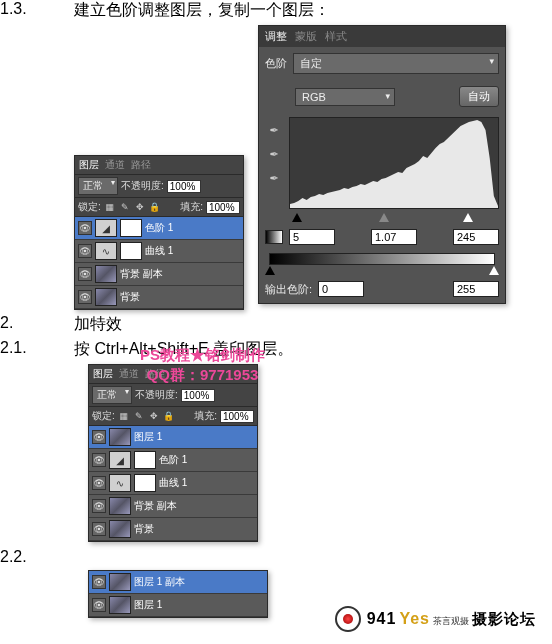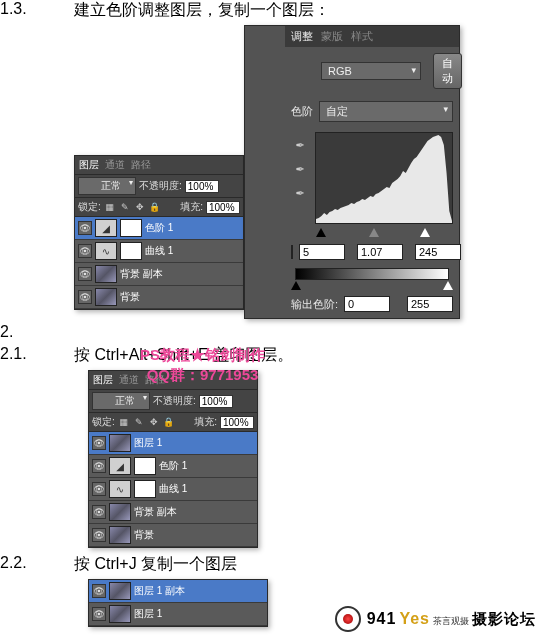--- a/index.html
+++ b/index.html
@@ -39,21 +39,21 @@
     background: #444;
     display: flex;
     align-items: center;
     padding: 2px 3px;
     border-bottom: 1px solid #2a2a2a;
     gap: 3px;
   }
   .lp-dd {
     background: #6a6a6a;
     border: 1px solid #333;
-    padding: 1px 14px 1px 22px;
+    padding: 1px 14px 1px 4px;
     font-size: 10px;
     color: #eee;
     position: relative;
   }
   .lp-dd::after {
     content: "▾";
     position: absolute;
     right: 2px;
     top: 0;
     font-size: 8px;
@@ -117,28 +117,27 @@
     font-size: 10px;
   }
   .mask {
     width: 22px; height: 18px;
     border: 1px solid #222;
     background: #fff;
   }
   .layer-name { font-size: 10px; color: #fff; }
   
   .adj-panel {
-    width: 216px;
+    width: 248px;
     background: #535353;
     border: 1px solid #2a2a2a;
     font-size: 11px;
     color: #e8e8e8;
-    margin-left: 0;
+    margin-left: 14px;
     box-shadow: 2px 2px 5px rgba(0,0,0,0.3);
-    padding-left: 40px;
   }
   .adj-header {
     background: #3a3a3a;
     display: flex;
     gap: 8px;
     padding: 3px 6px;
     font-size: 11px;
   }
   .adj-tab { color: #eee; }
   .adj-tab.dim { color: #888; }
@@ -340,28 +339,28 @@
         </div>
       </div>
   </div>
 
   <div class="adj-panel">
     <div class="adj-header">
       <span class="adj-tab">调整</span>
       <span class="adj-tab dim">蒙版</span>
       <span class="adj-tab dim">样式</span>
     </div>
-    <div class="adj-row" style="padding-left:36px;">
-      <span class="adj-dd" style="flex:0 0 100px;">RGB</span>
-      <span style="flex:1"></span>
-      <span class="adj-btn">自动</span>
-    </div>
     <div class="adj-row">
       <span>色阶</span>
       <span class="adj-dd">自定</span>
+    </div>
+    <div class="adj-row" style="padding-left:36px;">
+      <span class="adj-dd" style="flex:0 0 100px;">RGB</span>
+      <span style="flex:1"></span>
+      <span class="adj-btn">自动</span>
     </div>
     <div class="histo-area">
       <div class="eyedroppers">
         <span class="dropper">✒</span>
         <span class="dropper">✒</span>
         <span class="dropper">✒</span>
       </div>
       <div class="histo-box">
         <svg class="histo-svg" viewBox="0 0 200 90" preserveAspectRatio="none">
           <polygon fill="#e8e8e8" points="0,90 0,86 4,85 8,83 12,80 16,82 20,79 24,78 28,76 32,77 36,75 40,74 44,73 48,72 52,70 56,71 60,69 64,68 68,66 72,67 76,65 80,63 84,64 88,61 92,60 96,58 100,56 104,54 108,55 112,50 116,48 120,46 124,43 128,38 132,40 136,35 140,30 144,26 148,24 152,20 156,16 160,12 164,8 168,6 172,4 176,3 180,2 184,4 188,12 192,40 196,78 200,88 200,90"></polygon>
@@ -394,20 +393,21 @@
   </div>
 </div>
 
 <div class="watermark" style="left:140px; top:345px;">
   <div>PS教程★铭剑制作</div>
   <div>QQ群：9771953</div>
 </div>
 
 <div class="step" style="margin-top:4px;">
   <div class="step-num">2.</div>
+  <div class="step-text">加特效</div>
 </div>
 
 <div class="step">
   <div class="step-num">2.1.</div>
   <div class="step-text">按 Ctrl+Alt+Shift+E 盖印图层。</div>
 </div>
 
 <div style="margin-left:88px;">
   <div class="layers-panel" id="lp2">
     <div class="lp-header">
@@ -457,21 +457,20 @@
           <span class="eye">👁</span>
           <span class="thumb"></span>
           <span class="layer-name">背景</span>
         </div>
       </div>
   </div>
 </div>
 
 <div class="step" style="margin-top:6px;">
   <div class="step-num">2.2.</div>
-  <div class="step-text">按 Ctrl+J 复制一个图层</div>
 </div>
 
 <div style="margin-left:88px;">
   <div class="layers-panel" style="width:180px;">
     <div id="lp3-list">
         <div class="layer-row sel">
           <span class="eye">👁</span>
           <span class="thumb"></span>
           <span class="layer-name">图层 1 副本</span>
         </div>

